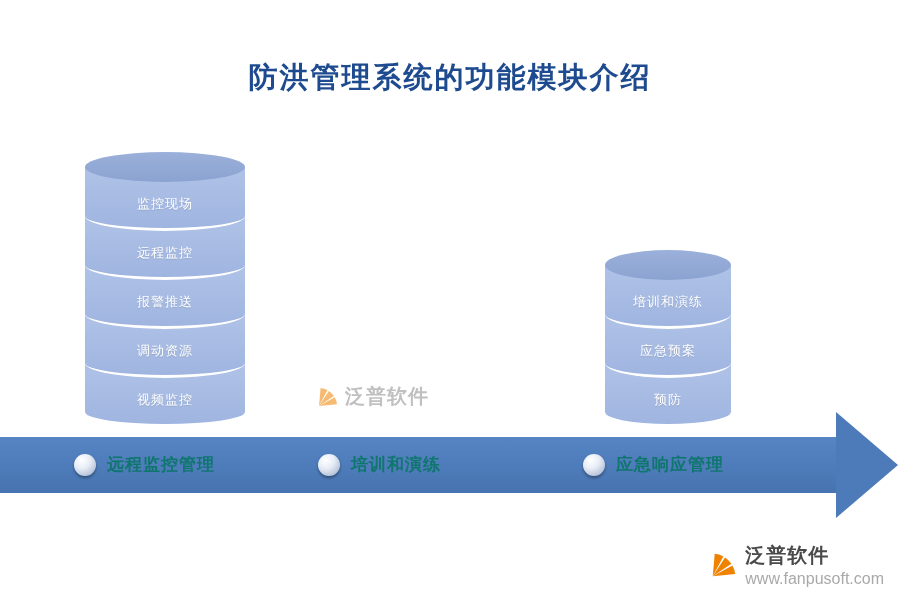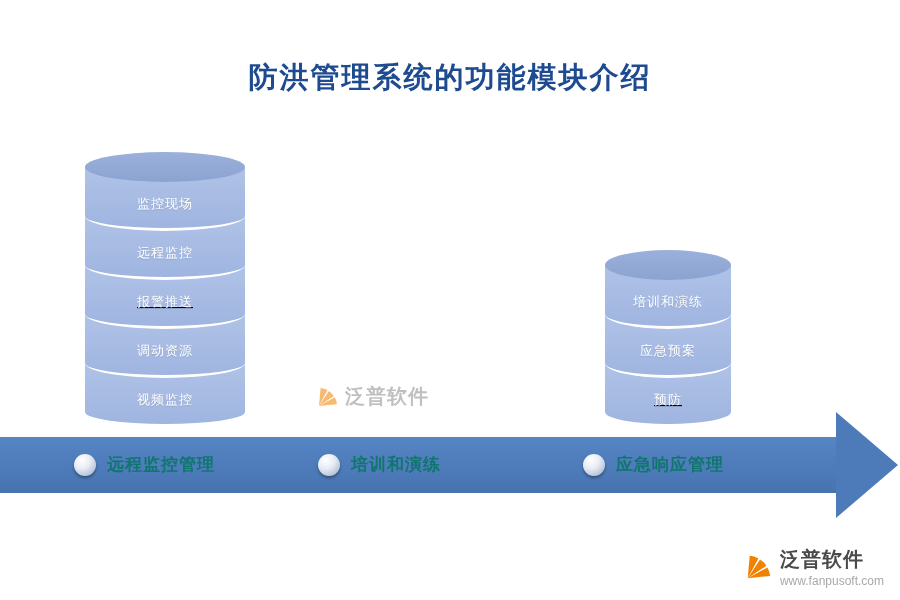--- a/index.html
+++ b/index.html
@@ -46,21 +46,21 @@
     align-items: center;
     justify-content: center;
     padding-top: 12px;
   }
   .cyl-band span {
     color: #ffffff;
     font-size: 13px;
     letter-spacing: 1px;
     text-shadow: 0 1px 1px rgba(0,0,0,0.12);
   }
-  .z9 { z-index: 9; } .z8 { z-index: 8; } .z7 { z-index: 7; text-decoration: underline; }
+  .z9 { z-index: 9; } .z8 { z-index: 8; } .z7 { z-index: 7; }
   .z6 { z-index: 6; } .z5 { z-index: 5; }
 
   #cyl1 { left: 85px;  top: 152px; width: 160px; }
   #cyl2 { left: 345px; top: 201px; width: 150px; }
   #cyl3 { left: 605px; top: 250px; width: 126px; }
 
   
   .arrow-body {
     position: absolute;
     left: 0;
@@ -133,21 +133,21 @@
     gap: 6px;
   }
   .brand-col { display: flex; flex-direction: column; align-items: flex-start; }
   .brand-name {
     font-size: 20px;
     font-weight: 700;
     color: #4a4a4a;
     letter-spacing: 1px;
   }
   .brand-url {
-    font-size: 12px;
+    font-size: 16px;
     color: #a9a9a9;
     margin-top: 1px;
   }
 </style>
 </head>
 <body>
 
 <div class="canvas">
 
   <div class="title">防洪管理系统的功能模块介绍</div>

